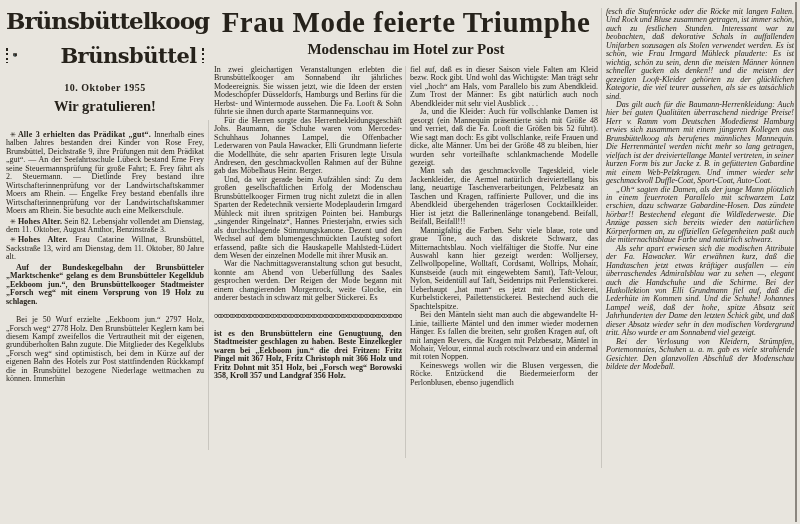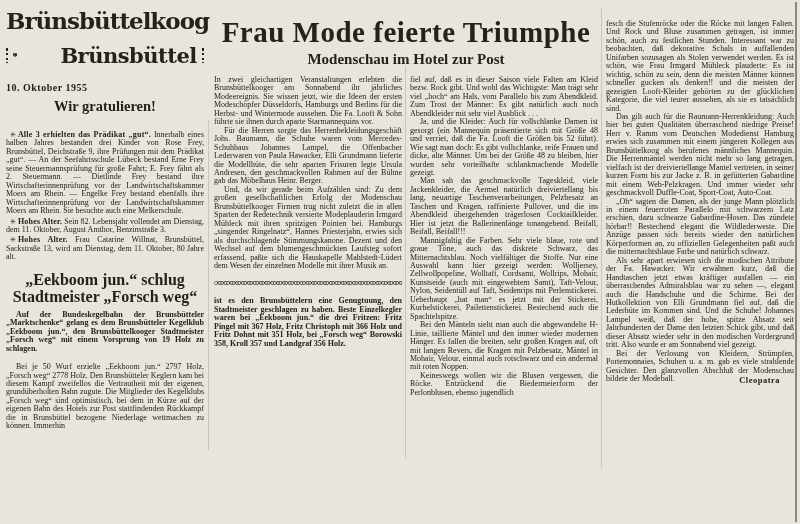--- a/index.html
+++ b/index.html
@@ -27,50 +27,50 @@
     font-size:23px; font-weight:bold; letter-spacing:-1px;
     line-height:26px; white-space:nowrap;
   }
   .mast-row { display:flex; align-items:center; justify-content:center; gap:5px; margin-top:2px; }
   .stripes {
     width:22px; height:15px;
     background:repeating-linear-gradient(180deg,#26221b 0 2.6px,transparent 2.6px 4.8px);
   }
   .mast-l2 { font-family:"DejaVu Serif", serif; font-size:21px; font-weight:bold; letter-spacing:-0.5px; white-space:nowrap;margin-left:38px; }
   .shield { display:block; }
-  .mast-date { font-size:10px; font-weight:bold; margin-top:8px; letter-spacing:0.5px; }
+  .mast-date { font-size:10px; font-weight:bold; text-align:center; margin-top:8px; letter-spacing:0.5px; }
   .greet { font-size:14.5px; font-weight:bold; text-align:center; margin:5px 0 16px; }
 
   p.body { font-size:8px; line-height:8.45px; text-align:justify; }
   .item { margin-bottom:2px; }
   .orn { font-size:7px; padding:0 2px 0 4px; }
   b.lead { letter-spacing:0.2px;margin-top:12px; }
 
   .kegel-h { font-size:16px; line-height:17.5px; font-weight:bold; text-align:center; margin:9px 0 5px; white-space:nowrap; }
   .kegel-lead { font-weight:bold; margin-bottom:10px; }
 
   
-  .main23 { position:absolute; left:214px; top:16px; width:384px; }
+  .main23 { position:absolute; left:214px; top:6px; width:384px; }
   .headline {
     font-size:29px; font-weight:bold; text-align:center;
     letter-spacing:0.5px; white-space:nowrap; line-height:32px;
   }
   .subtitle { font-size:15px; font-weight:bold; text-align:center; margin:3px 0 8px; }
   .cols { display:flex; gap:8px; }
   .c { width:188px; }
   .ind { text-indent:10px; }
   .rope {
     overflow:hidden; white-space:nowrap; height:11px;
     font-size:11px; font-weight:bold; line-height:10px;
     letter-spacing:-2px; margin:7px 0 9px; color:#26221b;
   }
   .kegel-cont { font-weight:bold; }
 
   
-  .col4 { position:absolute; left:606px; top:20px; width:188px; }
+  .col4 { position:absolute; left:606px; top:8px; width:188px;font-style:italic; }
   .sig { font-size:8.5px; font-weight:bold; text-align:right; padding-right:14px; margin-top:-8.45px; letter-spacing:0.5px; }
 </style>
 </head>
 <body>
 
 <div class="page">
 
   <div class="vrule r1"></div>
   <div class="vrule r2"></div>
   <div class="vrule r3"></div>
@@ -98,52 +98,48 @@
     </p>
     <p class="body item">
       <span class="orn">✳</span><b class="lead">Hohes Alter.</b>
       <span>Sein 82. Lebensjahr vollendet am Dienstag, dem 11. Oktober, August Amthor, Benzinstraße 3.</span>
     </p>
     <p class="body item">
       <span class="orn">✳</span><b class="lead">Hohes Alter.</b>
       <span>Frau Catarine Willnat, Brunsbüttel, Sackstraße 13, wird am Dienstag, dem 11. Oktober, 80 Jahre alt.</span>
     </p>
 
-    <h3 class="kegel-h">
-      <span>„Eekboom jun.“ schlug</span><br>
-      <span>Stadtmeister „Forsch weg“</span>
-    </h3>
     <p class="body kegel-lead ind">Auf der Bundeskegelbahn der Brunsbütteler „Marktschenke“ gelang es dem Brunsbütteler Kegelklub „Eekboom jun.“, den Brunsbüttelkooger Stadtmeister „Forsch weg“ mit einem Vorsprung von 19 Holz zu schlagen.</p>
     <p class="body ind">Bei je 50 Wurf erzielte „Eekboom jun.“ 2797 Holz, „Forsch weg“ 2778 Holz. Den Brunsbütteler Keglern kam bei diesem Kampf zweifellos die Vertrautheit mit der eigenen, grundüberholten Bahn zugute. Die Mitglieder des Kegelklubs „Forsch weg“ sind optimistisch, bei dem in Kürze auf der eigenen Bahn des Hotels zur Post stattfindenden Rückkampf die in Brunsbüttel bezogene Niederlage wettmachen zu können. Immerhin</p>
   </aside>
 
   <main class="main23">
     <h1 class="headline">Frau Mode feierte Triumphe</h1>
     <div class="subtitle">Modenschau im Hotel zur Post</div>
     <div class="cols">
       <div class="c">
         <p class="body">In zwei gleichartigen Veranstaltungen erlebten die Brunsbüttelkooger am Sonnabend ihr jährliches Modeereignis. Sie wissen jetzt, wie die Ideen der ersten Modeschöpfer Düsseldorfs, Hamburgs und Berlins für die Herbst- und Wintermode aussehen. Die Fa. Looft &amp; Sohn führte sie ihnen durch aparte Starmannequins vor.</p>
         <p class="body ind">Für die Herren sorgte das Herrenbekleidungsgeschäft Johs. Baumann, die Schuhe waren vom Mercedes-Schuhhaus Johannes Lampel, die Offenbacher Lederwaren von Paula Hawacker, Elli Grundmann lieferte die Modellhüte, die sehr aparten Frisuren legte Ursula Andresen, den geschmackvollen Rahmen auf der Bühne gab das Möbelhaus Heinr. Berger.</p>
         <p class="body ind">Und, da wir gerade beim Aufzählen sind: Zu dem großen gesellschaftlichen Erfolg der Modenschau Brunsbüttelkooger Firmen trug nicht zuletzt die in allen Sparten der Redetechnik versierte Modeplauderin Irmgard Mühleck mit ihren spritzigen Pointen bei. Hamburgs „singender Ringelnatz“, Hannes Priesterjahn, erwies sich als durchschlagende Stimmungskanone. Dezent und den Wechsel auf dem blumengeschmückten Laufsteg sofort erfassend, paßte sich die Hauskapelle Mahlstedt-Lüdert dem Wesen der einzelnen Modelle mit ihrer Musik an.</p>
+        <p class="body ind">War die Nachmittagsveranstaltung schon gut besucht, konnte am Abend von Ueberfüllung des Saales gesprochen werden. Der Reigen der Mode begann mit einem changierenden Morgenrock, weite Glocke, ein anderer bestach in schwarz mit gelber Stickerei.  Es</p>
         <div class="rope">∞∞∞∞∞∞∞∞∞∞∞∞∞∞∞∞∞∞∞∞∞∞∞∞∞∞∞∞∞∞∞∞∞∞∞∞∞∞∞∞</div>
         <p class="body kegel-cont">ist es den Brunsbüttelern eine Genugtuung, den Stadtmeister geschlagen zu haben. Beste Einzelkegler waren bei „Eekboom jun.“ die drei Fritzen: Fritz Pingel mit 367 Holz, Fritz Christoph mit 366 Holz und Fritz Dohnt mit 351 Holz, bei „Forsch weg“ Borowski 358, Kroll 357 und Landgraf 356 Holz.</p>
       </div>
       <div class="c">
         <p class="body">fiel auf, daß es in dieser Saison viele Falten am Kleid bezw. Rock gibt.  Und wohl das Wichtigste: Man trägt sehr viel „hoch“ am Hals, vom Parallelo bis zum Abendkleid. Zum Trost der Männer:  Es gibt natürlich auch noch Abendkleider mit sehr viel Ausblick . . .</p>
         <p class="body ind">Ja, und die Kleider: Auch für vollschlanke Damen ist gesorgt (ein Mannequin präsentierte sich mit Größe 48 und verriet, daß die Fa. Looft die Größen bis 52 führt). Wie sagt man doch: Es gibt vollschlanke, reife Frauen und dicke, alte Männer. Um bei der Größe 48 zu bleiben, hier wurden sehr vorteilhafte schlankmachende Modelle gezeigt.</p>
         <p class="body ind">Man sah das geschmackvolle Tageskleid, viele Jackenkleider, die Aermel natürlich dreiviertellang bis lang, neuartige Taschenverarbeitungen, Pelzbesatz an Taschen und Kragen, raffinierte Pullover, und die ins Abendkleid übergehenden trägerlosen Cocktailkleider. Hier ist jetzt die Ballerinenlänge tonangebend. Beifall, Beifall, Beifall!!!</p>
         <p class="body ind">Mannigfaltig die Farben. Sehr viele blaue, rote und graue Töne, auch das diskrete Schwarz, das Mitternachtsblau. Noch vielfältiger die Stoffe. Nur eine Auswahl kann hier gezeigt werden: Wolljersey, Zellwollpopeline, Wolltaft, Cordsamt, Wollrips, Mohair, Kunstseide (auch mit eingewebtem Samt), Taft-Velour, Nylon, Seidentüll auf Taft, Seidenrips mit Perlenstickerei. Ueberhaupt „hat man“ es jetzt mit der Stickerei, Kurbelstickerei, Pailettenstickerei. Bestechend auch die Spachtelspitze.</p>
         <p class="body ind">Bei den Mänteln sieht man auch die abgewandelte H-Linie, taillierte Mäntel und den immer wieder modernen Hänger. Es fallen die breiten, sehr großen Kragen auf, oft mit langen Revers, die Kragen mit Pelzbesatz, Mäntel in Mohair, Velour, einmal auch rotschwarz und ein andermal mit roten Noppen.</p>
         <p class="body ind">Keineswegs wollen wir die Blusen vergessen, die Röcke. Entzückend die Biedermeierform der Perlonblusen, ebenso jugendlich</p>
       </div>
     </div>
   </main>
 
   <div class="col4">
     <p class="body">fesch die Stufenröcke oder die Röcke mit langen Falten.  Und Rock und Bluse zusammen getragen, ist immer schön, auch zu festlichen Stunden. Interessant war zu beobachten, daß dekorative Schals in auffallenden Unifarben sozusagen als Stolen verwendet werden. Es ist schön, wie Frau Irmgard Mühleck plauderte: Es ist wichtig, schön zu sein, denn die meisten Männer können schneller gucken als denken!! und die meisten der gezeigten Looft-Kleider gehörten zu der glücklichen Kategorie, die viel teurer aussehen, als sie es tatsächlich sind.</p>
     <p class="body ind">Das gilt auch für die Baumann-Herrenkleidung:  Auch hier bei guten Qualitäten überraschend niedrige Preise! Herr v. Ramm vom Deutschen Modedienst Hamburg erwies sich zusammen mit einem jüngeren Kollegen aus Brunsbüttelkoog als berufenes männliches Mannequin. Die Herrenmäntel werden nicht mehr so lang getragen, vielfach ist der dreiviertellange Mantel vertreten, in seiner kurzen Form bis zur Jacke z. B. in gefütterten Gabardine mit einem Web-Pelzkragen. Und immer wieder sehr geschmackvoll Duffle-Coat, Sport-Coat, Auto-Coat.</p>
     <p class="body ind">„Oh“ sagten die Damen, als der junge Mann plötzlich in einem feuerroten Parallelo mit schwarzem Latz erschien, dazu schwarze Gabardine-Hosen. Das zündete hörbar!! Bestechend elegant die Wildlederweste. Die Anzüge passen sich bereits wieder den natürlichen Körperformen an, zu offiziellen Gelegenheiten paßt auch die mitternachtsblaue Farbe und natürlich schwarz.</p>
     <p class="body ind">Als sehr apart erwiesen sich die modischen Attribute der Fa. Hawacker. Wir erwähnen kurz, daß die Handtaschen jetzt etwas kräftiger ausfallen — ein überraschendes Admiralsblau war zu sehen —, elegant auch die Handschuhe und die Schirme. Bei der Hutkollektion von Elli Grundmann fiel auf, daß die Lederhüte im Kommen sind. Und die Schuhe! Johannes Lampel weiß, daß der hohe, spitze Absatz seit Jahrhunderten der Dame den letzten Schick gibt, und daß dieser Absatz wieder sehr in den modischen Vordergrund tritt. Also wurde er am Sonnabend viel gezeigt.</p>
     <p class="body ind">Bei der Verlosung von Kleidern, Strümpfen, Portemonnaies, Schuhen u. a. m. gab es viele strahlende Gesichter.  Den glanzvollen Abschluß der Modenschau bildete der Modeball.</p>
-    <div class="sig">Cleopatra</div>
   </div>
 
 </div>
 
 </body></html>

